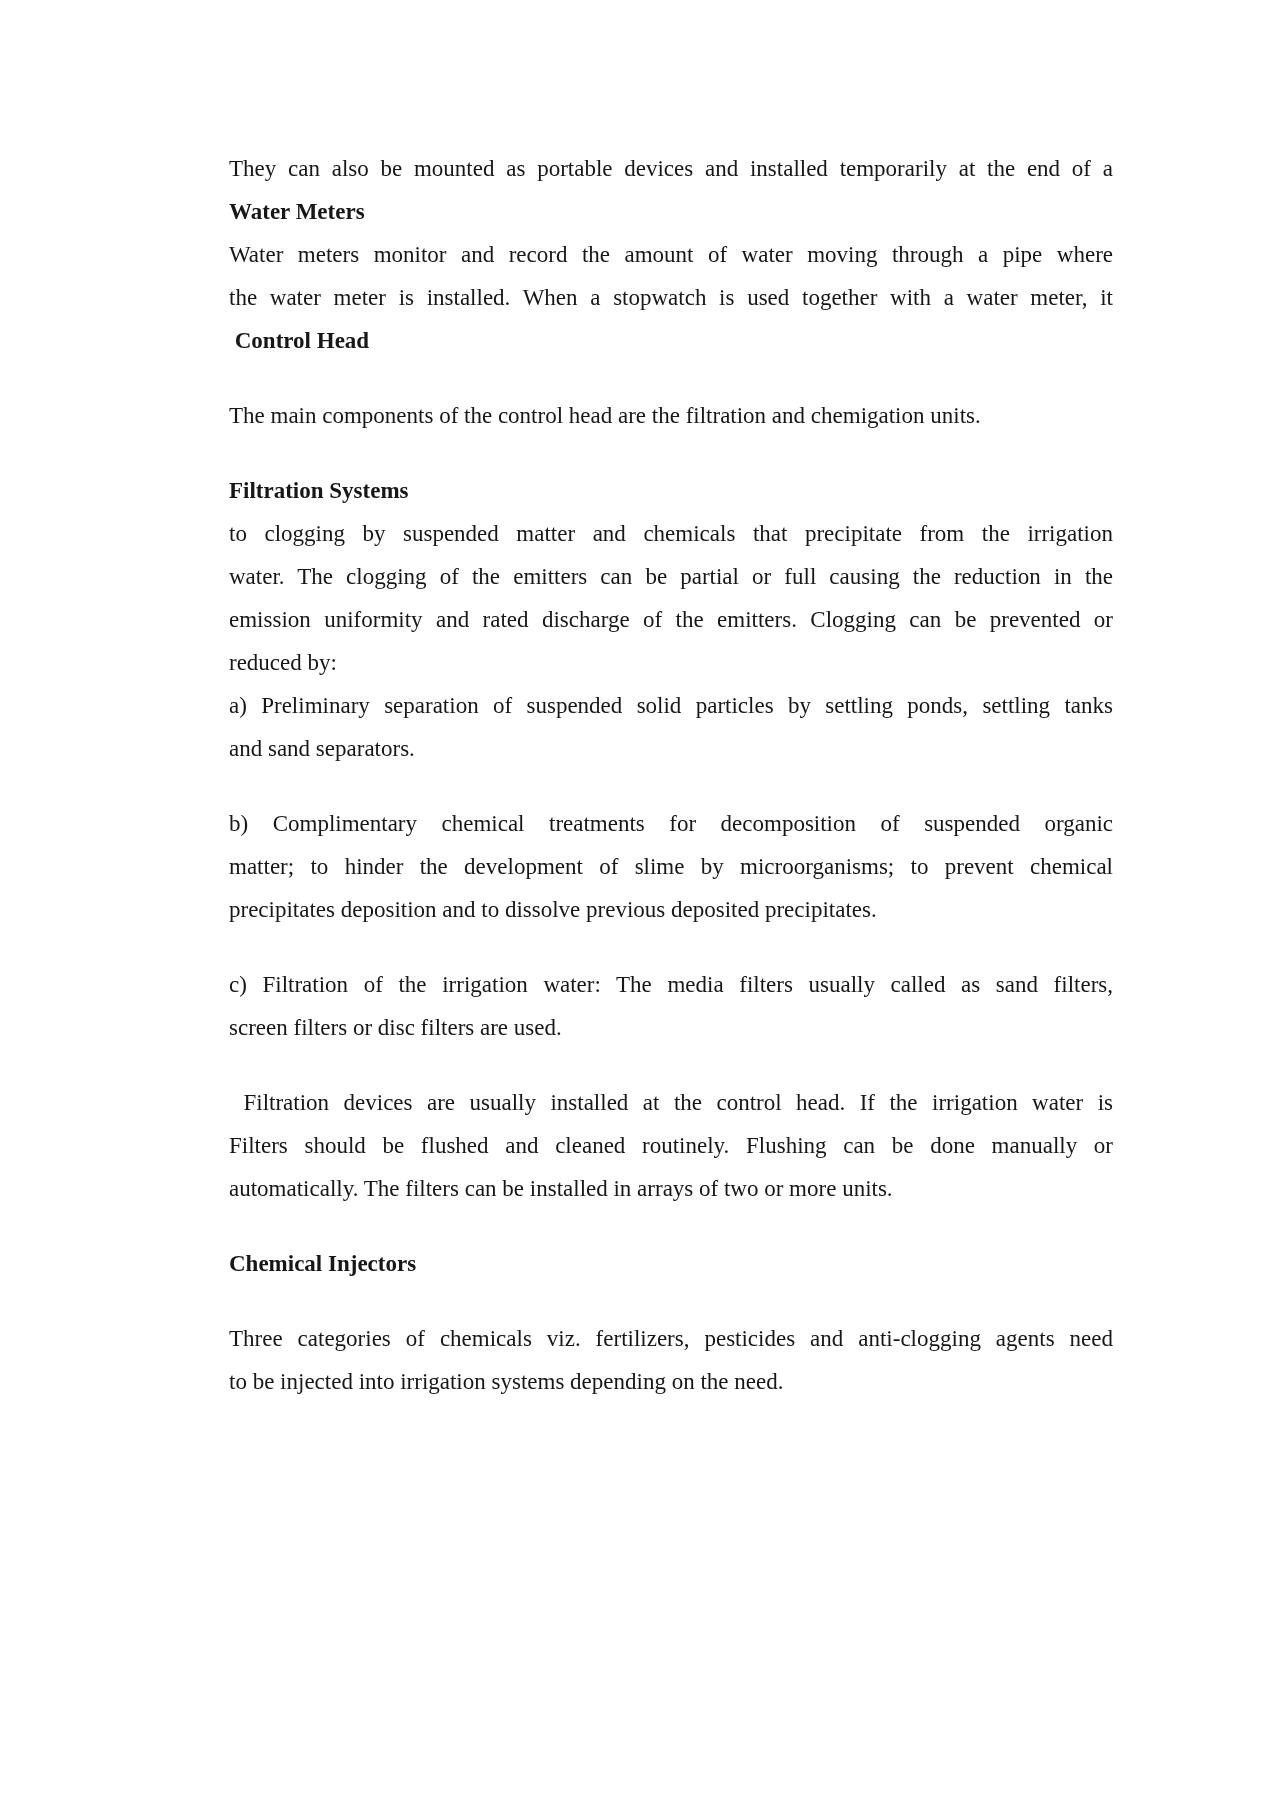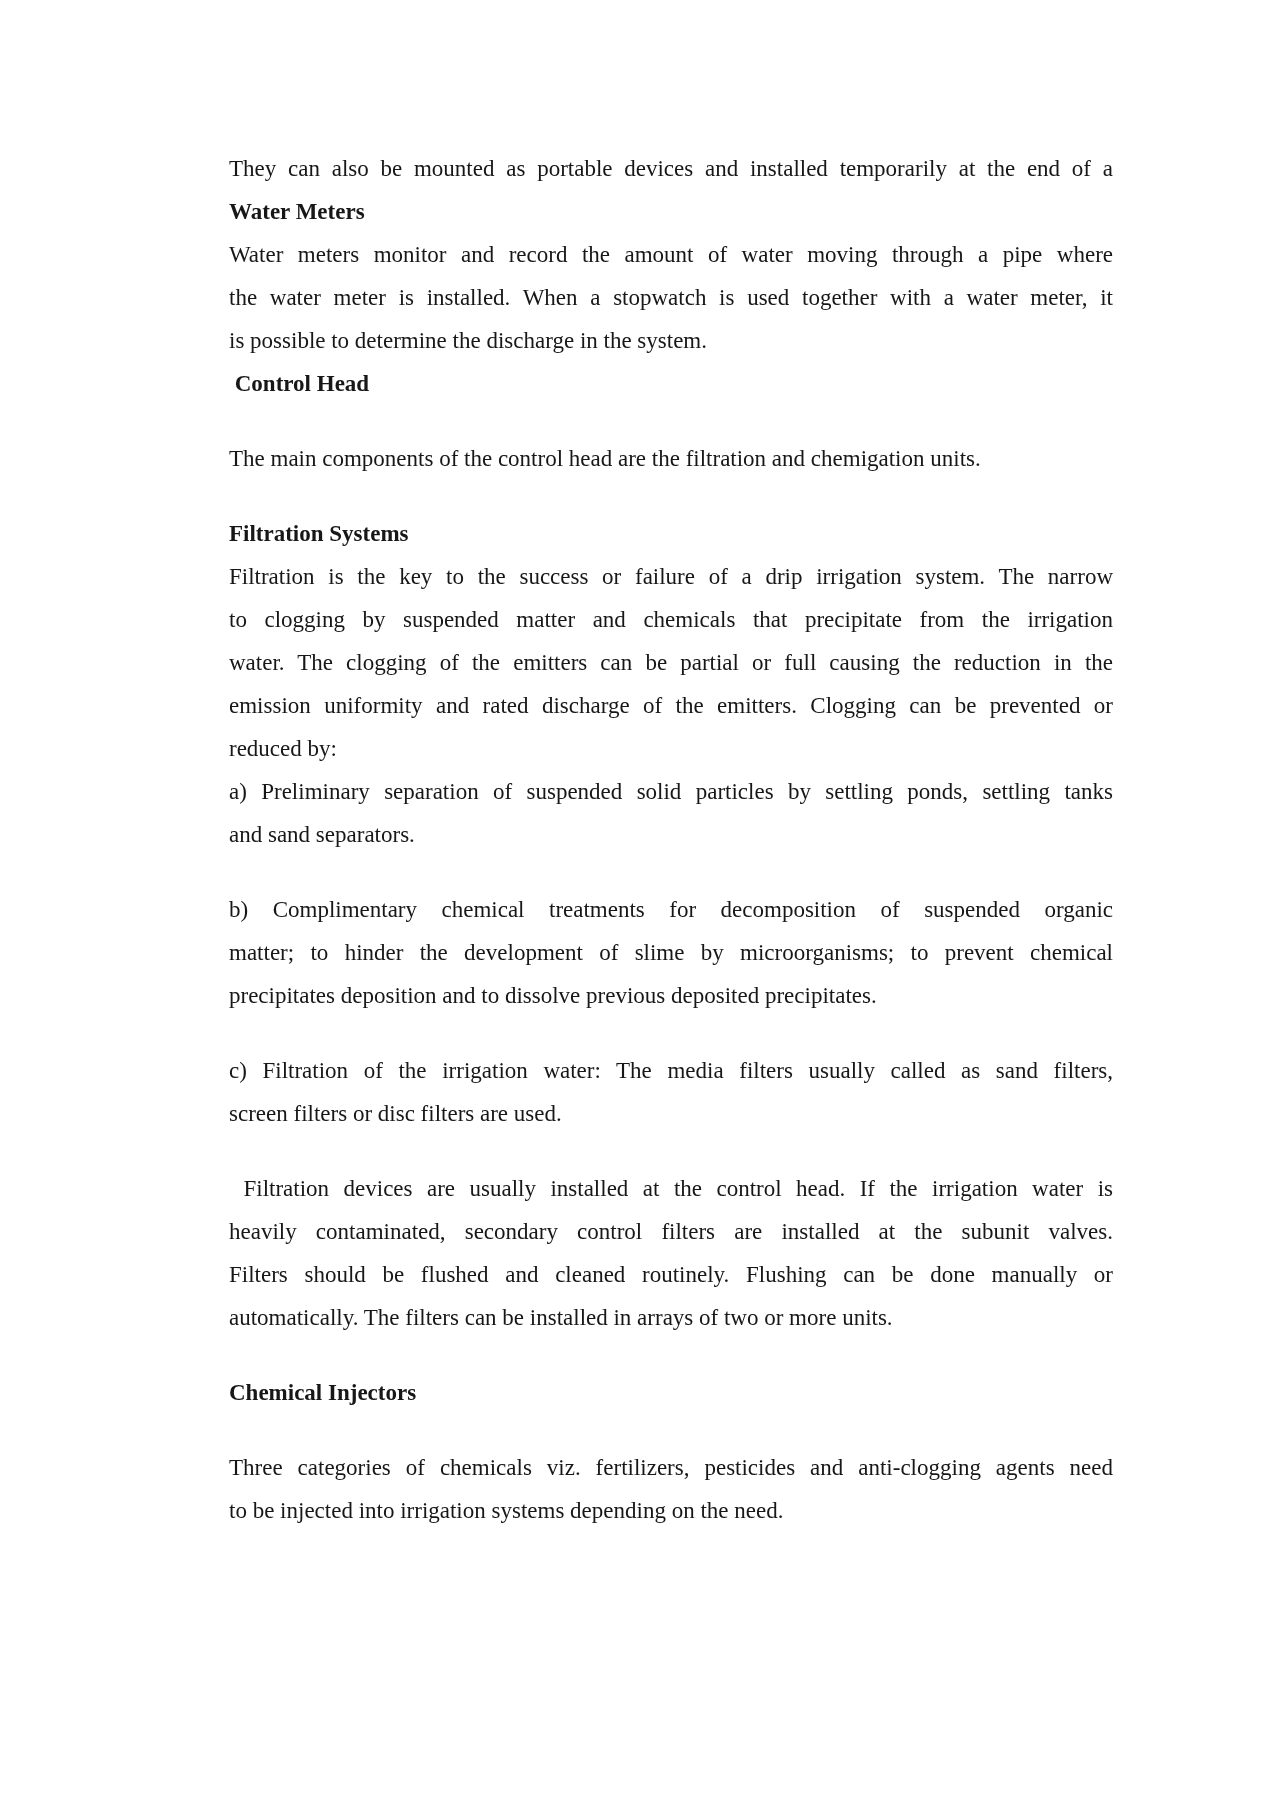--- a/index.html
+++ b/index.html
@@ -43,50 +43,47 @@
 <body>
 
 <div class="doc" id="doc">
     <div class="paragraph">
       <div class="line just">They can also be mounted as portable devices and installed temporarily at the end of a</div>
     </div>
     <div class="heading">Water Meters</div>
     <div class="paragraph">
       <div class="line just">Water meters monitor and record the amount of water moving through a pipe where</div>
       <div class="line just">the water meter is installed. When a stopwatch is used together with a water meter, it</div>
-      <div class="line">is possible to determine the discharge in the system.</div>
     </div>
     <div class="heading"> Control Head</div>
     <div class="paragraph gap-before">
       <div class="line">The main components of the control head are the filtration and chemigation units.</div>
     </div>
     <div class="heading gap-before">Filtration Systems</div>
     <div class="paragraph">
-      <div class="line just">Filtration is the key to the success or failure of a drip irrigation system. The narrow</div>
       <div class="line just">to clogging by suspended matter and chemicals that precipitate from the irrigation</div>
       <div class="line just">water. The clogging of the emitters can be partial or full causing the reduction in the</div>
       <div class="line just">emission uniformity and rated discharge of the emitters. Clogging can be prevented or</div>
       <div class="line">reduced by:</div>
     </div>
     <div class="paragraph">
       <div class="line just">a) Preliminary separation of suspended solid particles by settling ponds, settling tanks</div>
       <div class="line">and sand separators.</div>
     </div>
     <div class="paragraph gap-before">
       <div class="line just">b) Complimentary chemical treatments for decomposition of suspended organic</div>
       <div class="line just">matter; to hinder the development of slime by microorganisms; to prevent chemical</div>
       <div class="line">precipitates deposition and to dissolve previous deposited precipitates.</div>
     </div>
     <div class="paragraph gap-before">
       <div class="line just">c) Filtration of the irrigation water: The media filters usually called as sand filters,</div>
       <div class="line">screen filters or disc filters are used.</div>
     </div>
     <div class="paragraph gap-before">
       <div class="line just"> Filtration devices are usually installed at the control head. If the irrigation water is</div>
-      <div class="line just">heavily contaminated, secondary control filters are installed at the subunit valves.</div>
       <div class="line just">Filters should be flushed and cleaned routinely. Flushing can be done manually or</div>
       <div class="line">automatically. The filters can be installed in arrays of two or more units.</div>
     </div>
     <div class="heading gap-before">Chemical Injectors</div>
     <div class="paragraph gap-before">
       <div class="line just">Three categories of chemicals viz. fertilizers, pesticides and anti-clogging agents need</div>
       <div class="line">to be injected into irrigation systems depending on the need.</div>
     </div>
   </div>
 

